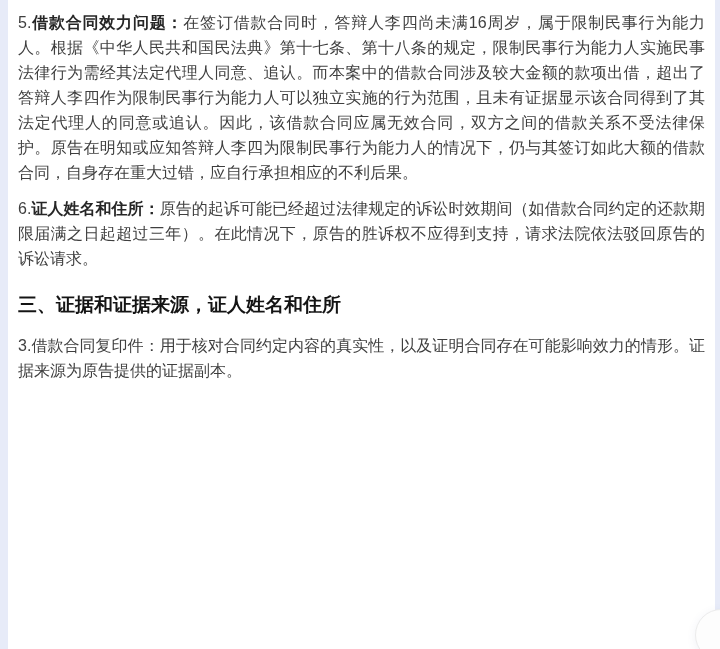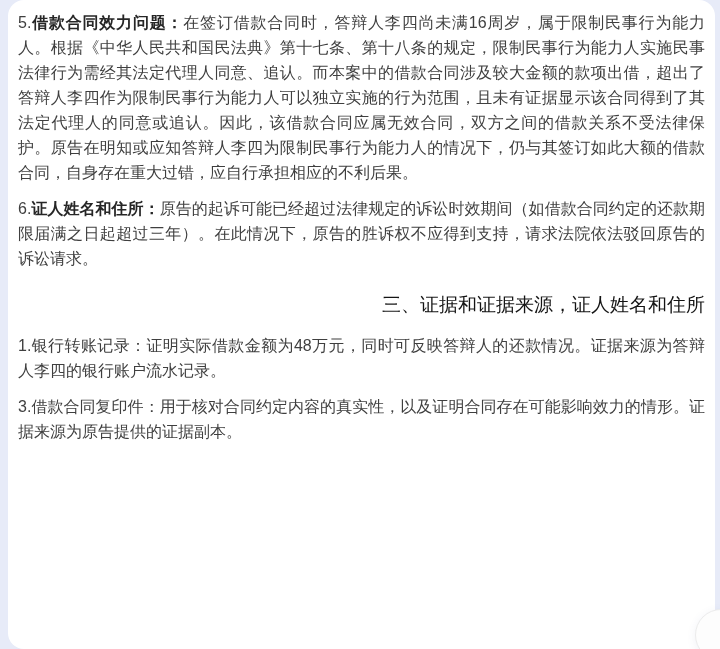--- a/index.html
+++ b/index.html
@@ -15,41 +15,40 @@
     background:var(--bg);
     font-family:"Liberation Sans","DejaVu Sans",sans-serif;
     color:var(--text);
   }
   .content-card{
     position:absolute;
     left:8px; right:5px; top:0; bottom:0;
     background:var(--card);
     padding:10px 10px 4px 10px;
     overflow:hidden;
-    border-radius:16px;
   }
   .doc{
     font-size:16px;
     line-height:25px;
     text-align:justify;
   }
   .doc p.point{
     margin:0 0 11px 0;
   }
   .doc p.point .point-title{
     font-weight:bold;
     color:var(--bold);
   }
   .section-heading{
     font-size:19px;
     line-height:28px;
-    font-weight:normal;
+    font-weight:bold;
     color:var(--heading);
     margin:20px 0 14px 0;
-    text-align:right;
+    text-align:left;
   }
   .evidence-item{
     margin:0 0 11px 0;
   }
   .floating-btn{
     position:absolute;
     width:52px;height:52px;
     right:-27px;bottom:-12px;
     border-radius:50%;
     background:#fdfdfd;
@@ -63,19 +62,18 @@
 <div class="content-card">
   <div class="doc">
 
     <p class="point"><span>5.</span><span class="point-title">借款合同效力问题：</span><span>在签订借款合同时，答辩人李四尚未满16周岁，属于限制民事行为能力人。根据《中华人民共和国民法典》第十七条、第十八条的规定，限制民事行为能力人实施民事法律行为需经其法定代理人同意、追认。而本案中的借款合同涉及较大金额的款项出借，超出了答辩人李四作为限制民事行为能力人可以独立实施的行为范围，且未有证据显示该合同得到了其法定代理人的同意或追认。因此，该借款合同应属无效合同，双方之间的借款关系不受法律保护。原告在明知或应知答辩人李四为限制民事行为能力人的情况下，仍与其签订如此大额的借款合同，自身存在重大过错，应自行承担相应的不利后果。</span></p>
 
     <p class="point"><span>6.</span><span class="point-title">证人姓名和住所：</span><span>原告的起诉可能已经超过法律规定的诉讼时效期间（如借款合同约定的还款期限届满之日起超过三年）。在此情况下，原告的胜诉权不应得到支持，请求法院依法驳回原告的诉讼请求。</span></p>
 
 
     <h2 class="section-heading">三、证据和证据来源，证人姓名和住所</h2>
 
-    <p class="evidence-item">1.银行转账记录：证明实际借款金额为48万元，同时可反映答辩人的还款情况。证据来源为答辩人李四的银行账户流水记录。</p>
     <p class="evidence-item">3.借款合同复印件：用于核对合同约定内容的真实性，以及证明合同存在可能影响效力的情形。证据来源为原告提供的证据副本。</p>
 
   </div>
 </div>
 
 <div class="floating-btn"></div>
 
 </body></html>

